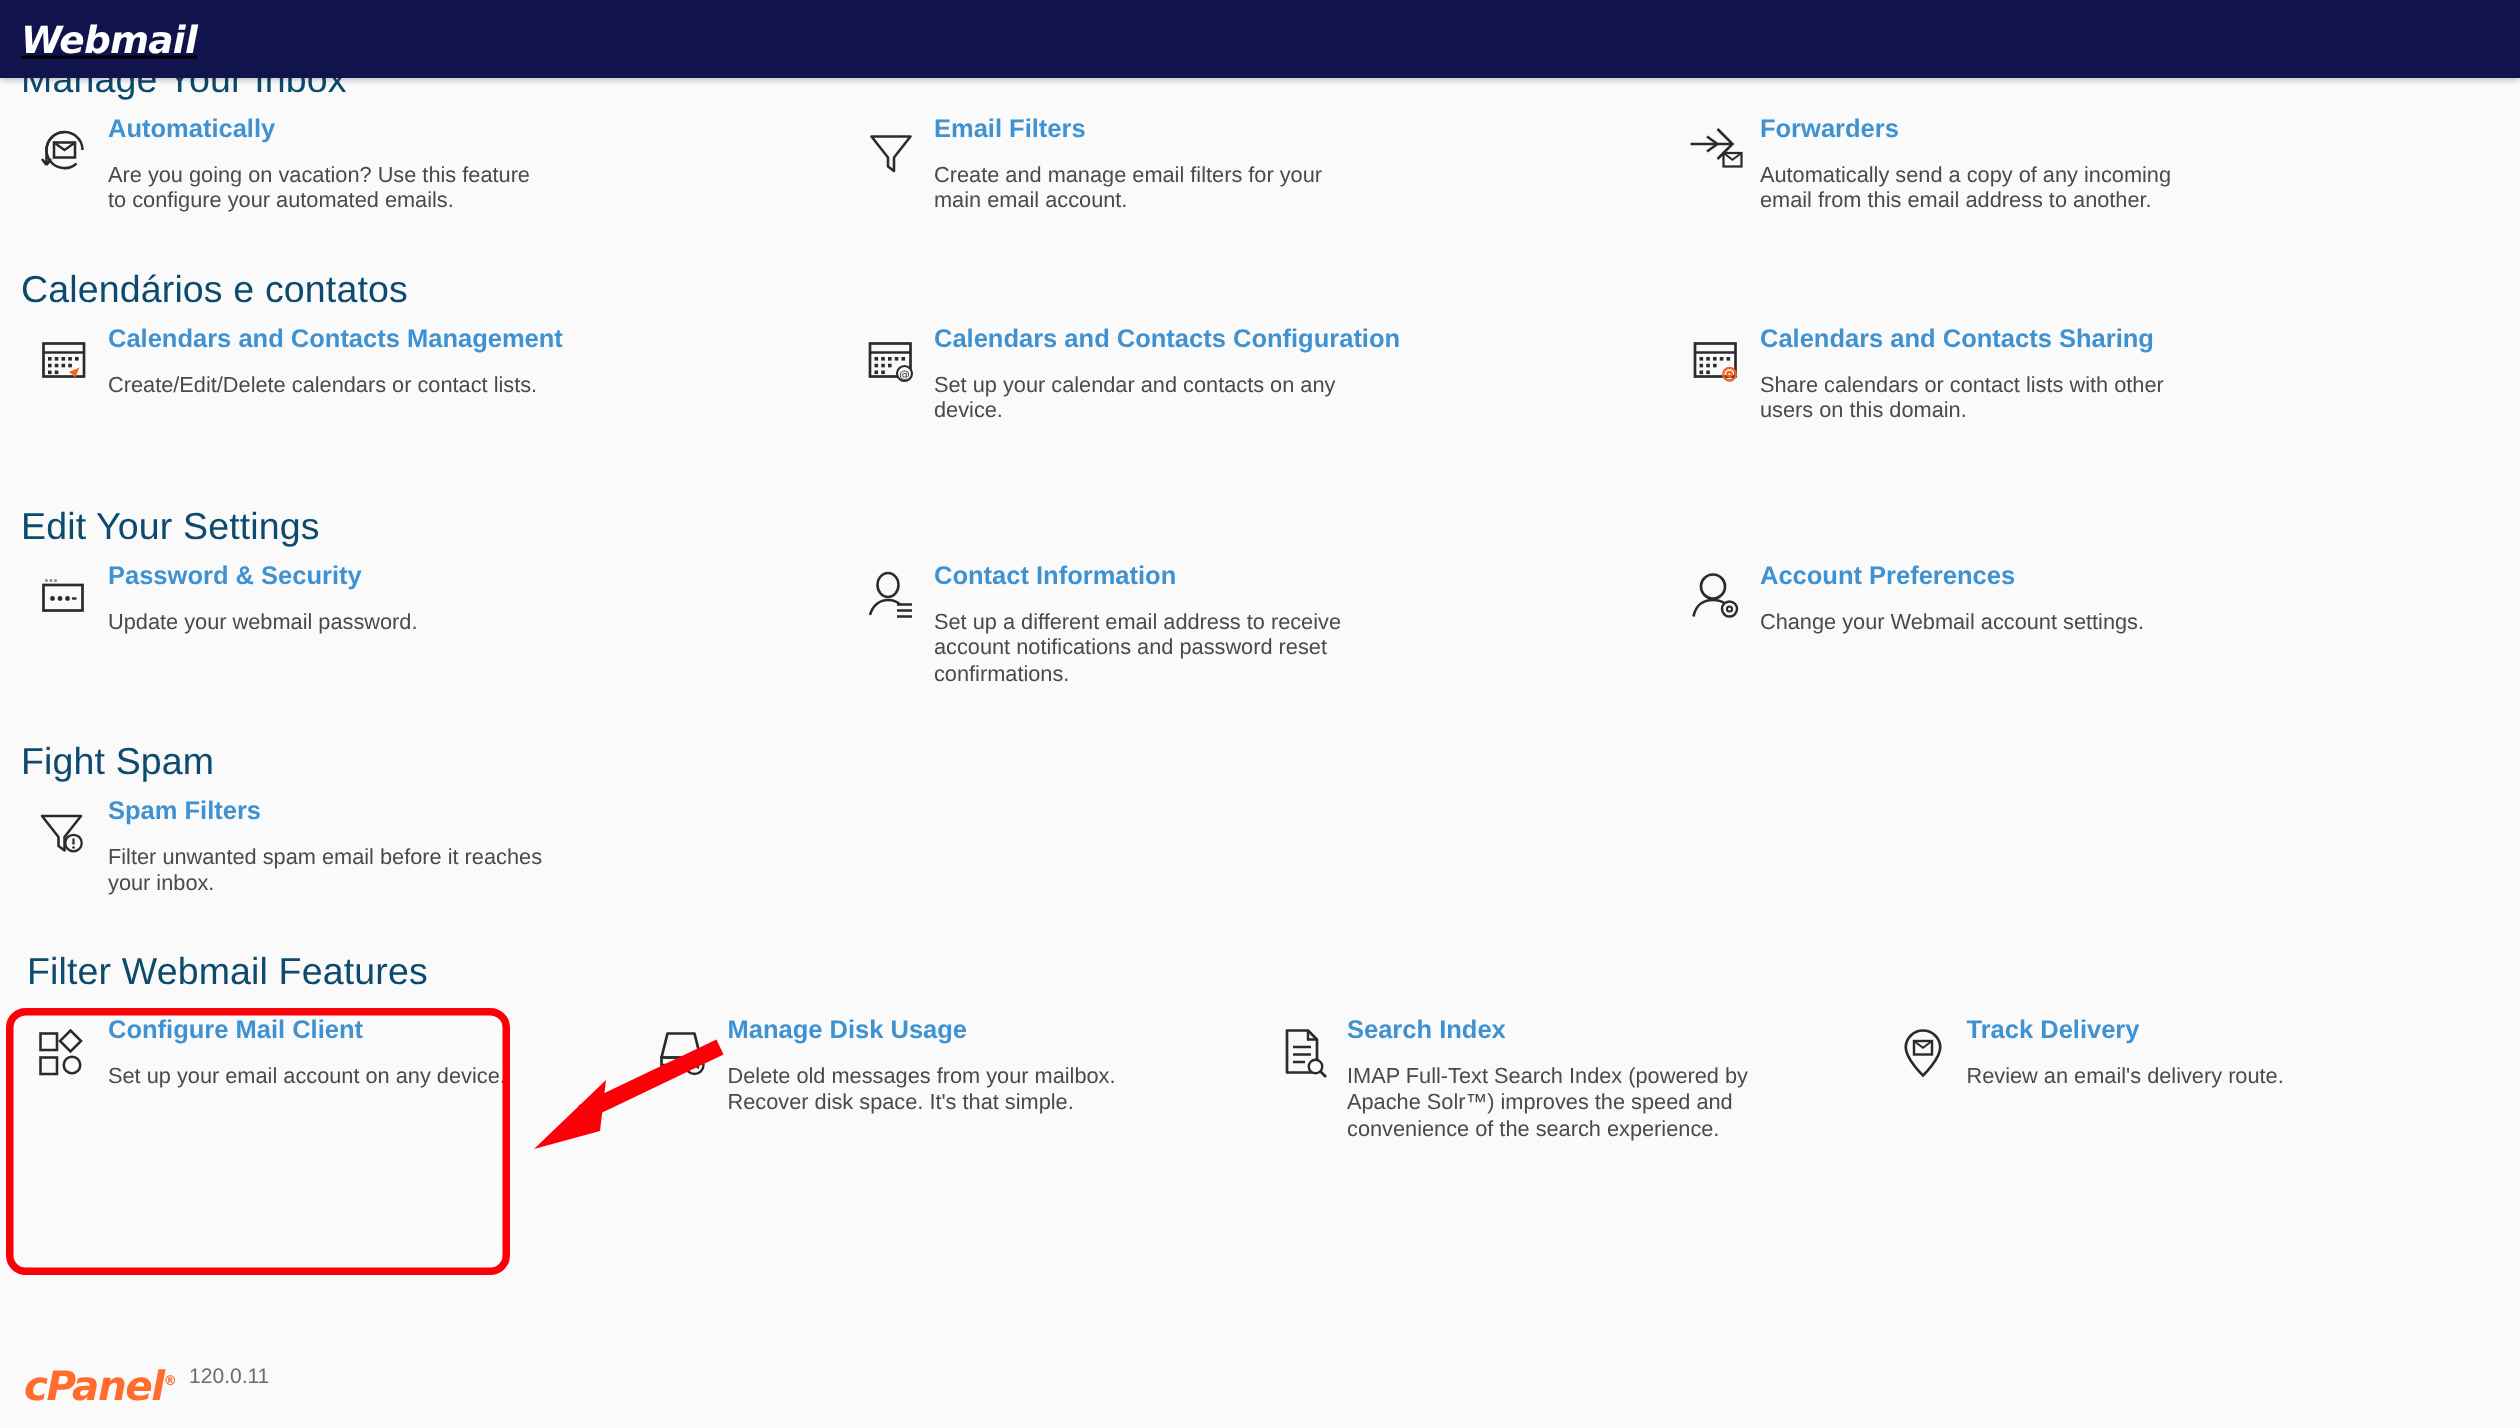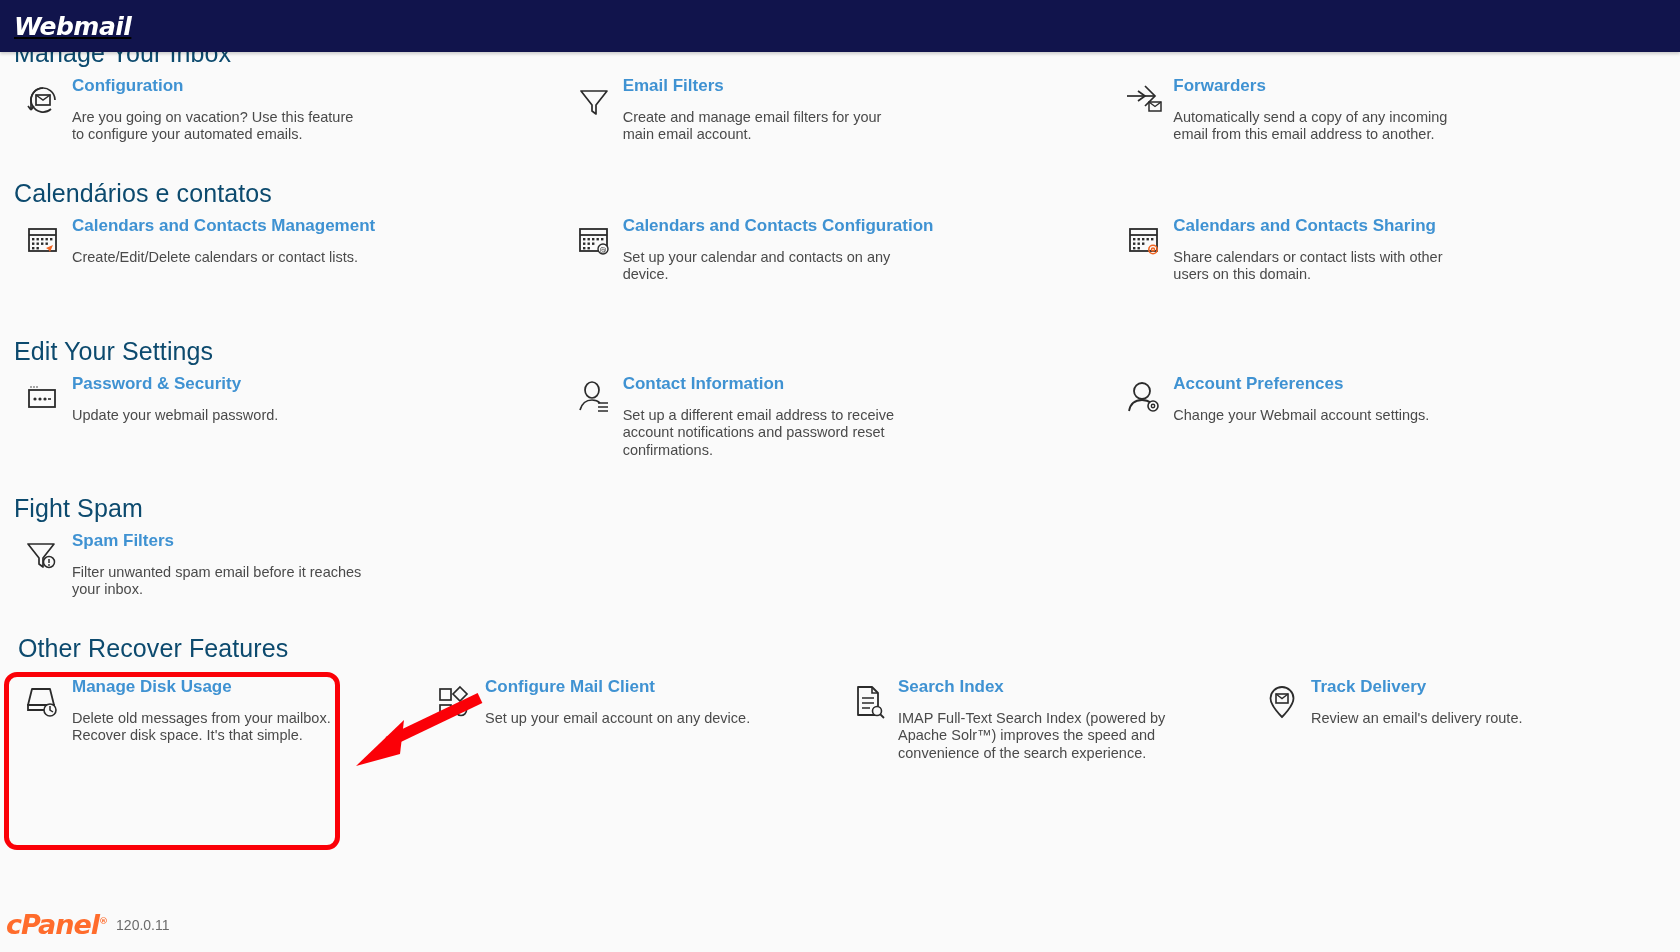--- a/index.html
+++ b/index.html
@@ -119,22 +119,22 @@
     position: absolute;
     left: 330px; top: 680px;
     width: 160px; height: 100px;
     z-index: 31;
     pointer-events: none;
   }
 
   
   .footer {
     position: absolute;
-    left: 6px; bottom: 12px;
-    display: flex; align-items: center;
+    left: 16px; bottom: 12px;
+    display: flex; align-items: flex-start;
     gap: 9px;
   }
   .cpanel-logo {
     color: #ff6c2c;
     font-size: 27px;
     font-weight: bold;
     font-style: italic;
     letter-spacing: -1px;
     font-family: "DejaVu Sans", sans-serif;
   }
@@ -163,21 +163,21 @@
         <div class="item-icon">
           <svg width="44" height="44" viewBox="0 0 44 44">
             <path d="M34 22a12 12 0 1 0-4 9" fill="none" stroke="#2b2b2b" stroke-width="1.7"></path>
             <path d="M10 22a12 12 0 0 1 12-12" fill="none" stroke="#2b2b2b" stroke-width="1.7"></path>
             <path d="M10 22v9 M10 32l-3-4 M10 32l3-4" fill="none" stroke="#2b2b2b" stroke-width="1.7"></path>
             <rect x="15" y="17" width="14" height="10" fill="none" stroke="#2b2b2b" stroke-width="1.7"></rect>
             <path d="M15 17l7 5 7-5" fill="none" stroke="#2b2b2b" stroke-width="1.5"></path>
           </svg>
         </div>
         <div class="item-body">
-          <a class="item-title">Configuration</a>
+          <a class="item-title">Automatically</a>
           <div class="item-desc">Are you going on vacation? Use this feature to configure your automated emails.</div>
         </div>
       </div>
 
       <div class="item">
         <div class="item-icon">
           <svg width="44" height="44" viewBox="0 0 44 44">
             <path d="M9 13h26L24 27v9l-4-3v-6z" fill="none" stroke="#2b2b2b" stroke-width="1.7" stroke-linejoin="round"></path>
           </svg>
         </div>
@@ -372,50 +372,50 @@
         <div class="item-body">
           <a class="item-title">Spam Filters</a>
           <div class="item-desc">Filter unwanted spam email before it reaches your inbox.</div>
         </div>
       </div>
 
     </div>
   </div>
 
   <div class="sec-other">
-    <div class="section-title">Other Recover Features</div>
+    <div class="section-title">Filter Webmail Features</div>
     <div class="grid cols4">
+
+      <div class="item">
+        <div class="item-icon">
+          <svg width="52" height="44" viewBox="0 0 52 44">
+            <rect x="10" y="10" width="11" height="11" fill="none" stroke="#2b2b2b" stroke-width="1.7"></rect>
+            <path d="M30 8l7 7-7 7-7-7z" fill="none" stroke="#2b2b2b" stroke-width="1.7"></path>
+            <rect x="10" y="26" width="11" height="11" fill="none" stroke="#2b2b2b" stroke-width="1.7"></rect>
+            <circle cx="31" cy="31" r="5.5" fill="none" stroke="#2b2b2b" stroke-width="1.7"></circle>
+          </svg>
+        </div>
+        <div class="item-body">
+          <a class="item-title">Configure Mail Client</a>
+          <div class="item-desc">Set up your email account on any device.</div>
+        </div>
+      </div>
 
       <div class="item">
         <div class="item-icon">
           <svg width="46" height="44" viewBox="0 0 46 44">
             <path d="M12 10h18l4 16H8z" fill="none" stroke="#2b2b2b" stroke-width="1.8" stroke-linejoin="round"></path>
             <path d="M8 26h26v5H8z" fill="none" stroke="#2b2b2b" stroke-width="1.8"></path>
             <circle cx="30" cy="31" r="6" fill="#fafafa" stroke="#2b2b2b" stroke-width="1.6"></circle>
             <path d="M30 27v4l3 2" fill="none" stroke="#2b2b2b" stroke-width="1.5"></path>
           </svg>
         </div>
         <div class="item-body">
           <a class="item-title">Manage Disk Usage</a>
           <div class="item-desc">Delete old messages from your mailbox. Recover disk space. It's that simple.</div>
-        </div>
-      </div>
-
-      <div class="item">
-        <div class="item-icon">
-          <svg width="52" height="44" viewBox="0 0 52 44">
-            <rect x="10" y="10" width="11" height="11" fill="none" stroke="#2b2b2b" stroke-width="1.7"></rect>
-            <path d="M30 8l7 7-7 7-7-7z" fill="none" stroke="#2b2b2b" stroke-width="1.7"></path>
-            <rect x="10" y="26" width="11" height="11" fill="none" stroke="#2b2b2b" stroke-width="1.7"></rect>
-            <circle cx="31" cy="31" r="5.5" fill="none" stroke="#2b2b2b" stroke-width="1.7"></circle>
-          </svg>
-        </div>
-        <div class="item-body">
-          <a class="item-title">Configure Mail Client</a>
-          <div class="item-desc">Set up your email account on any device.</div>
         </div>
       </div>
 
       <div class="item">
         <div class="item-icon">
           <svg width="46" height="44" viewBox="0 0 46 44">
             <path d="M12 8h14l6 6v22H12z" fill="none" stroke="#2b2b2b" stroke-width="1.8" stroke-linejoin="round"></path>
             <path d="M26 8v6h6" fill="none" stroke="#2b2b2b" stroke-width="1.6"></path>
             <path d="M16 19h12 M16 24h12 M16 29h8" stroke="#2b2b2b" stroke-width="1.6"></path>
             <circle cx="31" cy="32" r="4.5" fill="#fafafa" stroke="#2b2b2b" stroke-width="1.6"></circle>

